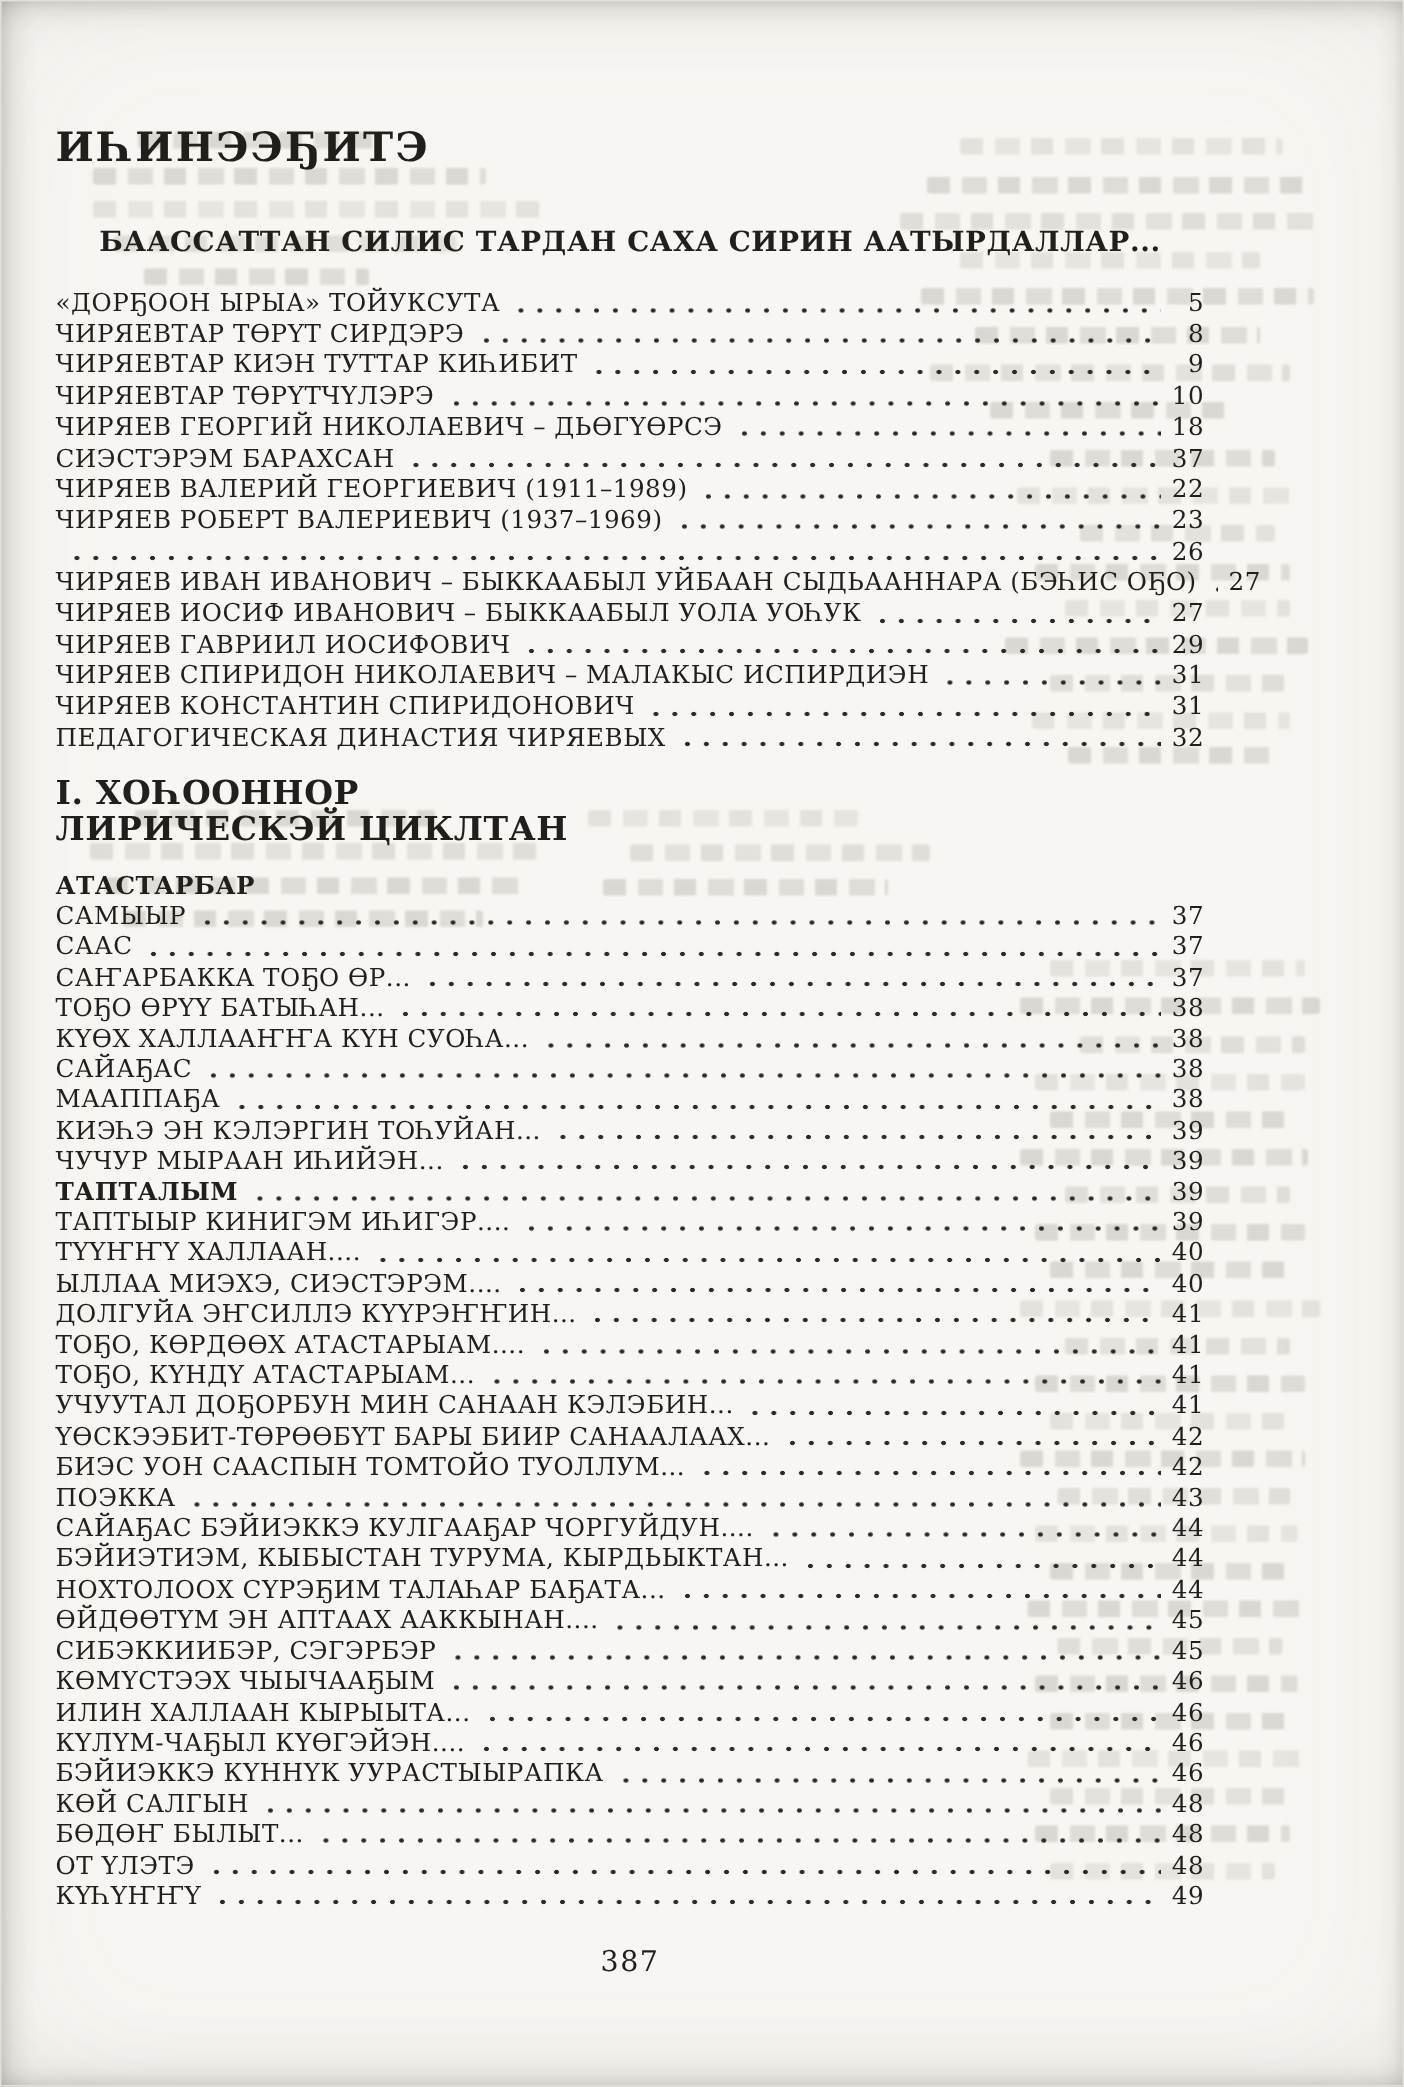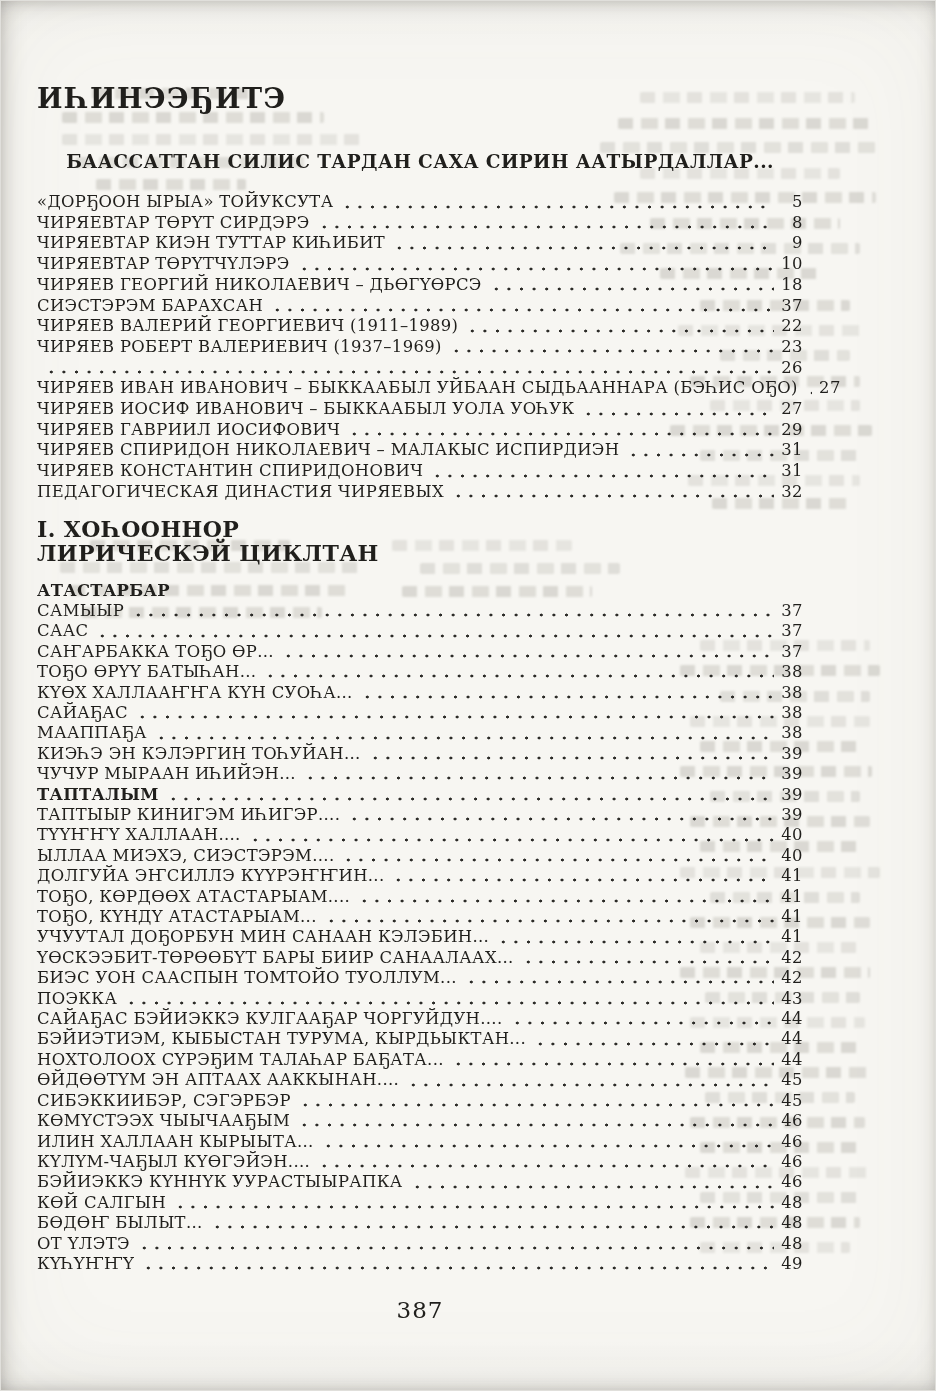--- a/index.html
+++ b/index.html
@@ -26,21 +26,21 @@
   .toc .t{letter-spacing:.35px;}
   .toc .dots{flex:1 1 auto;min-width:8px;height:15px;margin:0 3px 0 6px;
     background-image:radial-gradient(circle,#2c2b28 1.35px,rgba(0,0,0,0) 1.8px);
     background-size:12.6px 4.2px;background-repeat:repeat-x;background-position:2px calc(100% - 4px);}
   .toc .p{min-width:26px;text-align:right;letter-spacing:.5px;}
   .row.bold .t{font-weight:bold;}
   .row.no-page .dots{background:none;}
   .part{margin:15px 0 0 0;text-align:left;font-size:22px;font-weight:bold;letter-spacing:.4px;line-height:23px;}
   .part.sub{margin-top:1px;}
   .toc2{margin-top:16px;}
-  .footer{margin-top:23px;text-align:center;font-size:23px;letter-spacing:1px;}
+  .footer{margin-top:23px;text-align:center;font-size:19px;letter-spacing:1px;}
 </style>
 </head>
 <body>
 
 <div class="scan">
   <div class="ghost-layer">
       <div class="ghost" style="left: 92px; top: 88px; width: 160px;"></div>
       <div class="ghost" style="left: 62px; top: 112px; width: 262px;"></div>
       <div class="ghost" style="left: 62px; top: 134px; width: 305px;"></div>
       <div class="ghost" style="left: 76px; top: 157px; width: 232px;"></div>

